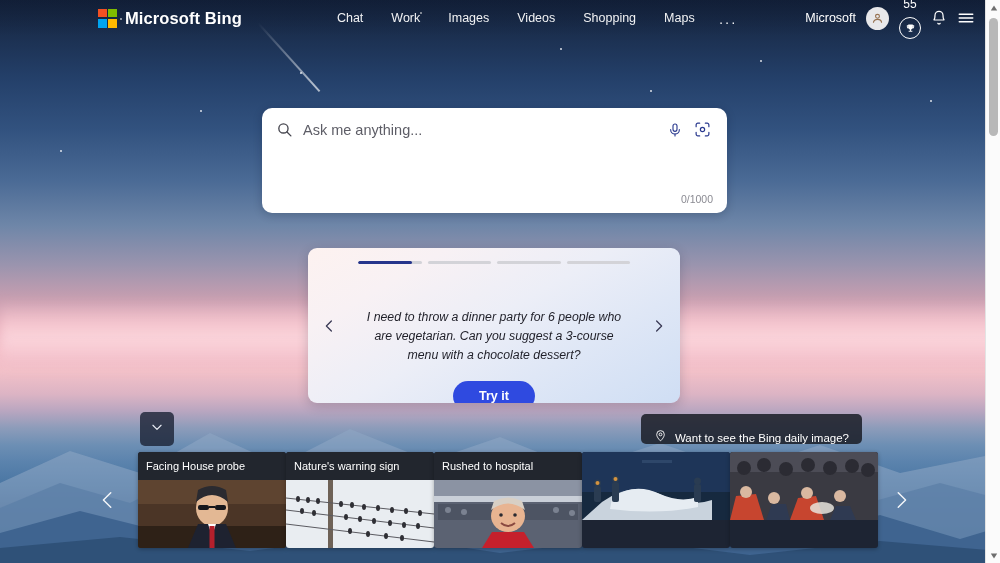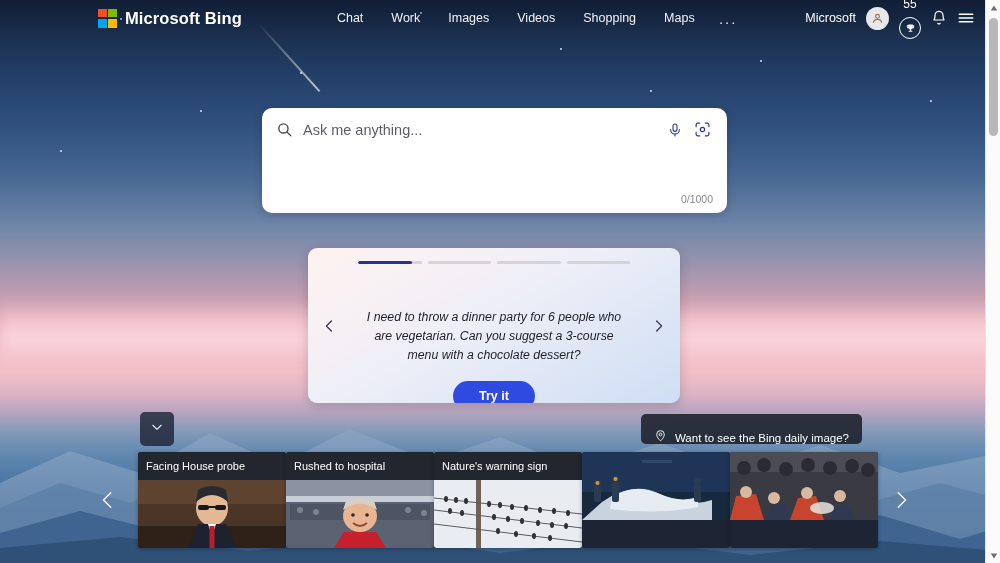--- a/index.html
+++ b/index.html
@@ -584,46 +584,20 @@
           <rect y="0" width="148" height="24" fill="#5e4430"></rect>
           <rect y="46" width="148" height="22" fill="#2e2117"></rect>
           <ellipse cx="74" cy="28" rx="16" ry="18" fill="#e3b894"></ellipse>
           <path d="M58 22 q16 -14 32 0 l-2 -12 q-14 -8 -28 0 z" fill="#2a2a30"></path>
           <rect x="60" y="25" width="11" height="5" rx="2" fill="#17171c"></rect>
           <rect x="77" y="25" width="11" height="5" rx="2" fill="#17171c"></rect>
           <rect x="71" y="26" width="6" height="2" fill="#17171c"></rect>
           <path d="M50 68 L60 44 L88 44 L98 68 Z" fill="#1e2230"></path>
           <path d="M70 44 L74 56 L78 44 Z" fill="#ffffff"></path>
           <rect x="71.5" y="46" width="5" height="22" fill="#b5202c"></rect>
-        </svg>
-      </div>
-    </div>
-
-    <div class="news-card">
-      <div class="nc-title">Rushed to hospital</div>
-      <div class="nc-img">
-        <svg width="148" height="68" viewBox="0 0 148 68" preserveAspectRatio="none">
-          <rect width="148" height="68" fill="#5b6272"></rect>
-          <rect y="0" width="148" height="18" fill="#8b93a3"></rect>
-          <rect y="16" width="148" height="6" fill="#c9cfd8"></rect>
-          <g fill="#3f4654">
-            <rect x="4" y="24" width="140" height="16" opacity="0.5"></rect>
-          </g>
-          <g fill="#9aa2b0" opacity="0.6">
-            <circle cx="14" cy="30" r="3"></circle>
-              <circle cx="30" cy="32" r="3"></circle>
-              <circle cx="122" cy="30" r="3"></circle>
-              <circle cx="138" cy="33" r="3"></circle>
-          </g>
-          <ellipse cx="74" cy="36" rx="17" ry="16" fill="#e8b491"></ellipse>
-          <path d="M57 30 q17 -13 34 0 l-3 -9 q-14 -7 -28 0 z" fill="#d8cfc4"></path>
-          <circle cx="67" cy="35" r="1.8" fill="#2a2a30"></circle>
-            <circle cx="81" cy="35" r="1.8" fill="#2a2a30"></circle>
-          <path d="M67 43 q7 6 14 0" stroke="#8a4a40" stroke-width="2" fill="none"></path>
-          <path d="M48 68 L58 52 L90 52 L100 68 Z" fill="#c5202c"></path>
         </svg>
       </div>
     </div>
 
     <div class="news-card">
       <div class="nc-title">Nature's warning sign</div>
       <div class="nc-img">
         <svg width="148" height="68" viewBox="0 0 148 68" preserveAspectRatio="none">
           <rect width="148" height="68" fill="#e9edf1"></rect>
           <rect x="42" y="0" width="5" height="68" fill="#6e6257"></rect>
@@ -652,20 +626,46 @@
             <ellipse cx="64" cy="51" rx="2" ry="3"></ellipse>
               <ellipse cx="82" cy="54" rx="2" ry="3"></ellipse>
             <ellipse cx="100" cy="56" rx="2" ry="3"></ellipse>
               <ellipse cx="116" cy="58" rx="2" ry="3"></ellipse>
           </g>
         </svg>
       </div>
     </div>
 
     <div class="news-card">
+      <div class="nc-title">Rushed to hospital</div>
+      <div class="nc-img">
+        <svg width="148" height="68" viewBox="0 0 148 68" preserveAspectRatio="none">
+          <rect width="148" height="68" fill="#5b6272"></rect>
+          <rect y="0" width="148" height="18" fill="#8b93a3"></rect>
+          <rect y="16" width="148" height="6" fill="#c9cfd8"></rect>
+          <g fill="#3f4654">
+            <rect x="4" y="24" width="140" height="16" opacity="0.5"></rect>
+          </g>
+          <g fill="#9aa2b0" opacity="0.6">
+            <circle cx="14" cy="30" r="3"></circle>
+              <circle cx="30" cy="32" r="3"></circle>
+              <circle cx="122" cy="30" r="3"></circle>
+              <circle cx="138" cy="33" r="3"></circle>
+          </g>
+          <ellipse cx="74" cy="36" rx="17" ry="16" fill="#e8b491"></ellipse>
+          <path d="M57 30 q17 -13 34 0 l-3 -9 q-14 -7 -28 0 z" fill="#d8cfc4"></path>
+          <circle cx="67" cy="35" r="1.8" fill="#2a2a30"></circle>
+            <circle cx="81" cy="35" r="1.8" fill="#2a2a30"></circle>
+          <path d="M67 43 q7 6 14 0" stroke="#8a4a40" stroke-width="2" fill="none"></path>
+          <path d="M48 68 L58 52 L90 52 L100 68 Z" fill="#c5202c"></path>
+        </svg>
+      </div>
+    </div>
+
+    <div class="news-card">
       <div class="nc-img">
         <svg width="148" height="68" viewBox="0 0 148 68" preserveAspectRatio="none">
           <rect width="148" height="68" fill="#1e3558"></rect>
           <rect y="40" width="148" height="28" fill="#16293f"></rect>
           <path d="M20 50 q30 -22 62 -6 q25 12 48 4 l0 20 L0 68 Z" fill="#c9d3dd"></path>
           <path d="M30 46 q22 -16 48 -4 q20 9 38 3 l0 10 q-40 8 -88 2 z" fill="#e6ecf2"></path>
           <g fill="#2a3c52">
             <rect x="12" y="34" width="7" height="16" rx="2"></rect>
             <circle cx="15.5" cy="31" r="3.5"></circle>
             <rect x="30" y="30" width="7" height="20" rx="2"></rect>

